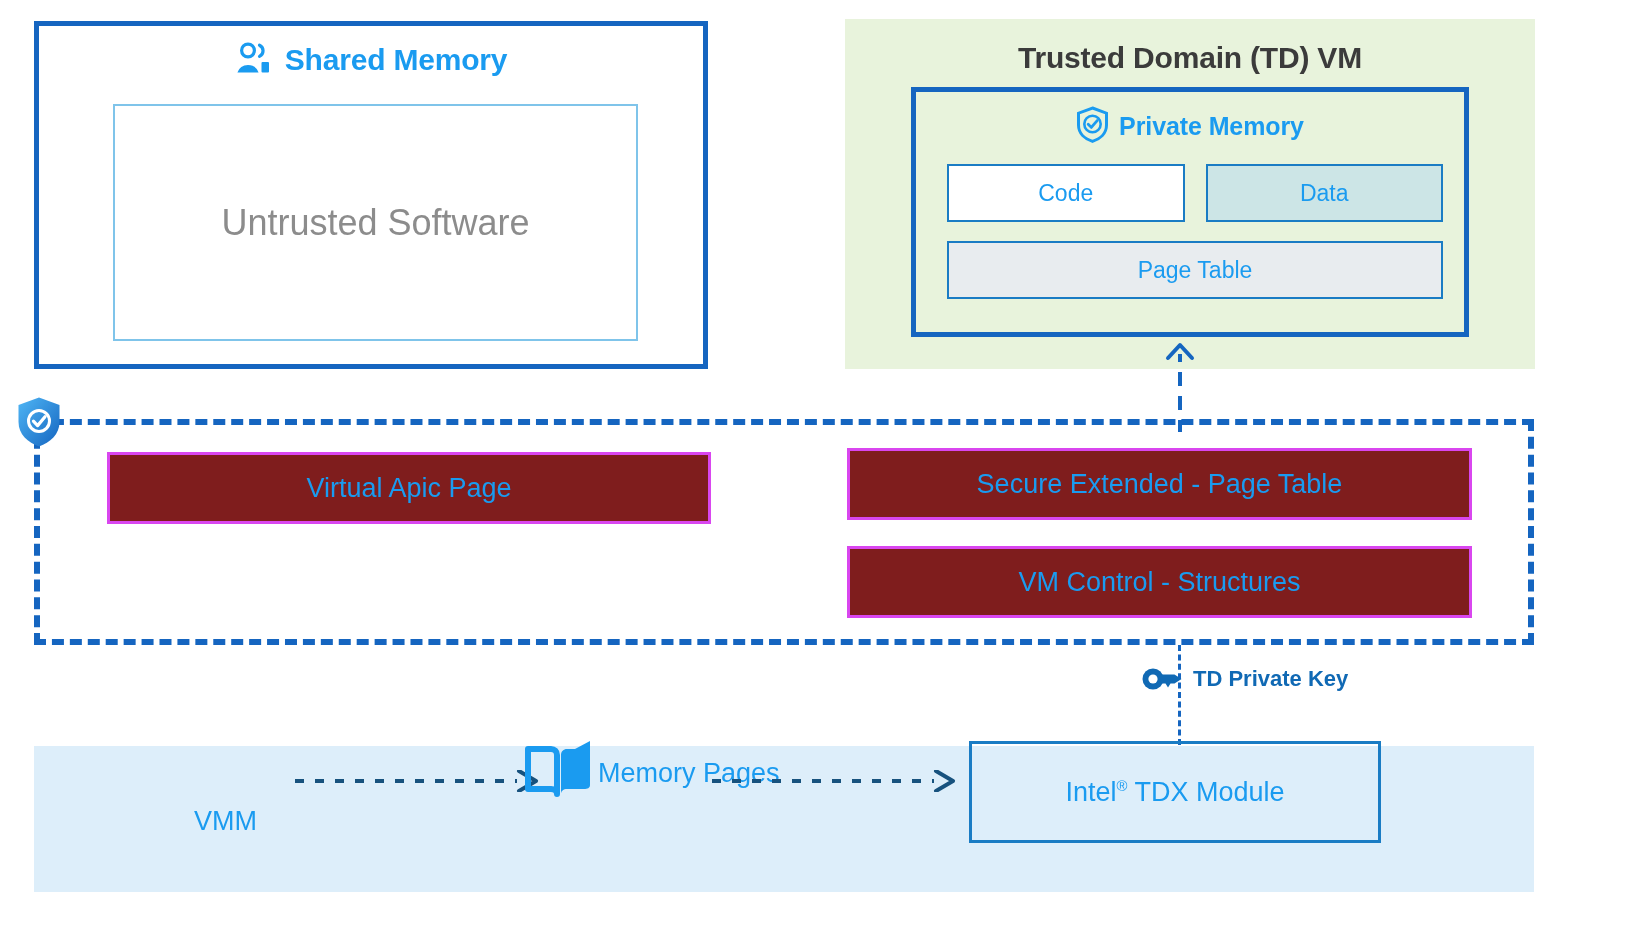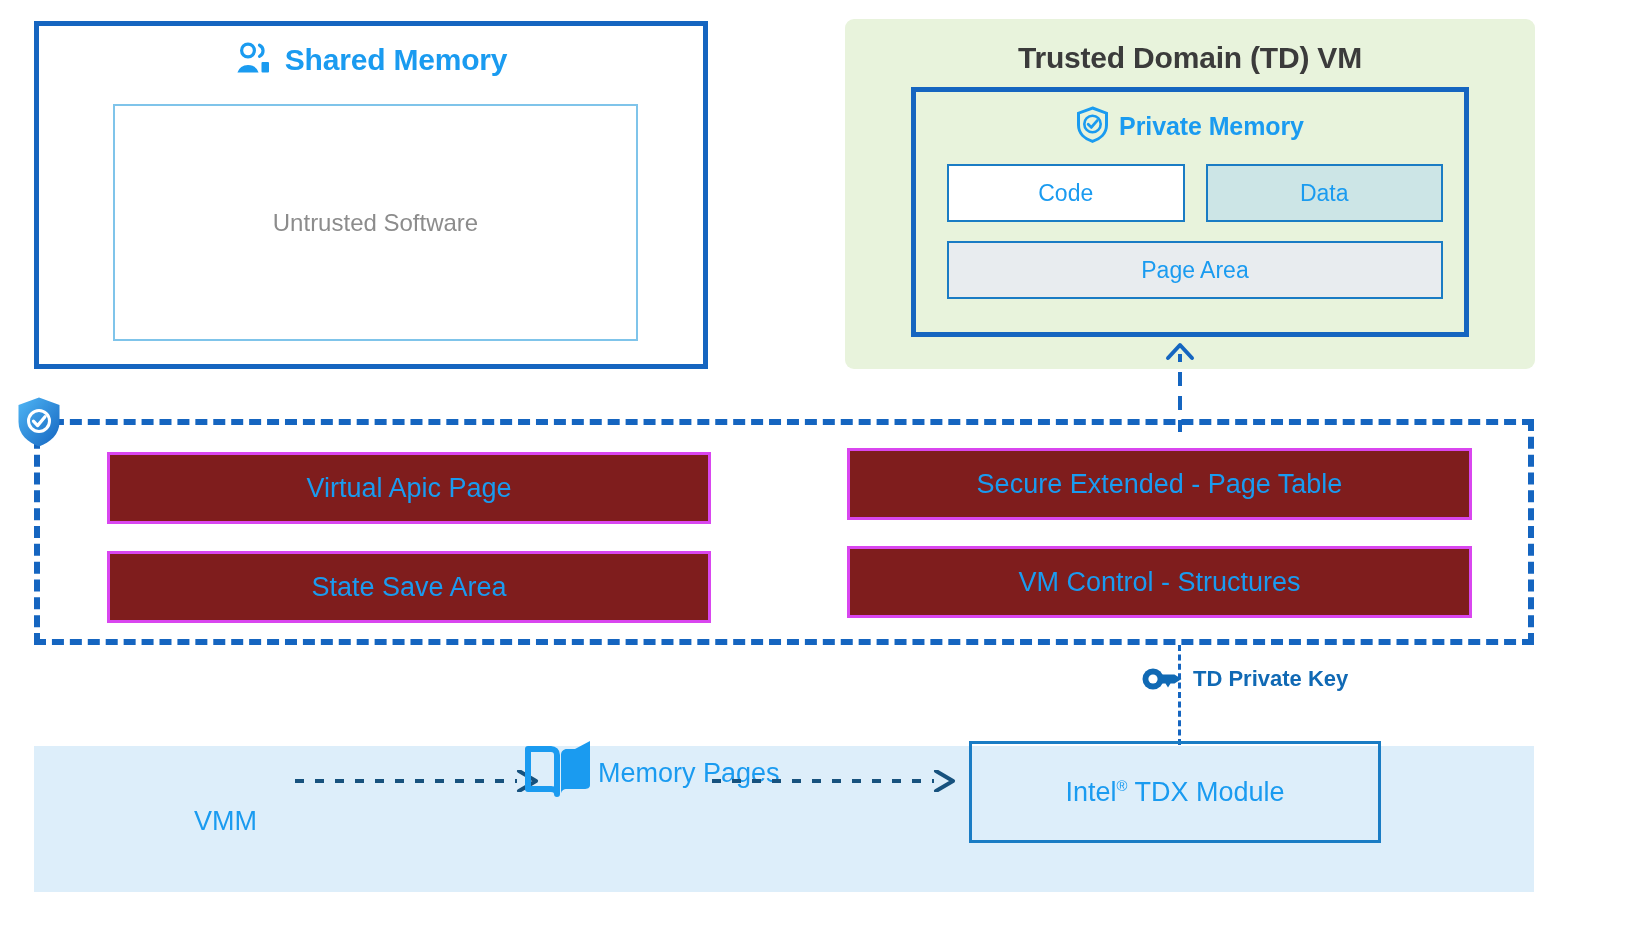--- a/index.html
+++ b/index.html
@@ -54,34 +54,33 @@
     width: 525px;
     height: 237px;
     border: 2px solid #7fc4ea;
     background: #ffffff;
     box-sizing: border-box;
     display: flex;
     align-items: center;
     justify-content: center;
   }
   .untrusted-label {
-    font-size: 24px;
+    font-size: 36px;
     color: #8c8c8c;
     font-weight: normal;
   }
 
   
   .td-vm-panel {
     position: absolute;
     left: 845px;
     top: 19px;
     width: 690px;
     height: 350px;
     background: #e8f3dc;
-    border-radius: 9px;
   }
   .td-vm-title {
     position: absolute;
     left: 0;
     top: 22px;
     width: 100%;
     text-align: center;
     font-size: 30px;
     font-weight: bold;
     color: #3b3b3b;
@@ -305,21 +304,21 @@
             <path d="M12.2 18.2 L15.3 21.4 L21.2 14.6" fill="none" stroke="#1a9bf0" stroke-width="2.8" stroke-linecap="round" stroke-linejoin="round"></path>
           </svg>
         </span>
         <span class="private-memory-title">Private Memory</span>
       </div>
 
       <div class="pm-row pm-row-1">
         <div class="pm-cell code">Code</div>
         <div class="pm-cell data">Data</div>
       </div>
-      <div class="pm-cell pagetable">Page Area</div>
+      <div class="pm-cell pagetable">Page Table</div>
     </div>
   </div>
 
   <div class="arrow-up-td">
     <svg width="40" height="92" viewBox="0 0 40 92">
       <path d="M20 92 L20 80 M20 70 L20 56 M20 46 L20 32 M20 22 L20 14" stroke="#1565c0" stroke-width="4" fill="none"></path>
       <path d="M8 18 L20 5 L32 18" stroke="#1565c0" stroke-width="4" fill="none" stroke-linecap="round" stroke-linejoin="round"></path>
     </svg>
   </div>
 
@@ -333,21 +332,20 @@
           <stop offset="100%" stop-color="#1565c0"></stop>
         </linearGradient>
       </defs>
       <path d="M23 1.5 L43.5 9 V26 C43.5 38.5 34 46.5 23 50.5 C12 46.5 2.5 38.5 2.5 26 V9 Z" fill="url(#shieldGrad)"></path>
       <circle cx="23" cy="25" r="10.5" fill="none" stroke="#ffffff" stroke-width="3"></circle>
       <path d="M17.4 25.2 L21.6 29.6 L29 20.8" fill="none" stroke="#ffffff" stroke-width="3.2" stroke-linecap="round" stroke-linejoin="round"></path>
     </svg>
   </div>
 
   <div class="tcb-box tcb-virtual-apic">Virtual Apic Page</div>
-  <div class="tcb-box tcb-state-save">State Save Area</div>
   <div class="tcb-box tcb-sept">Secure Extended - Page Table</div>
   <div class="tcb-box tcb-vmcs">VM Control - Structures</div>
 
   <div class="key-line"></div>
   <div class="td-key-group">
     <span>
       <svg width="42" height="26" viewBox="0 0 42 26">
         <circle cx="12" cy="13" r="10.5" fill="#1069b4"></circle>
         <circle cx="12" cy="13" r="4.6" fill="#ffffff"></circle>
         <path d="M20 8.4 H33.5 L40.5 13 L33.5 17.6 H29.5 L27 21.4 L24.5 17.6 H20 Z" fill="#1069b4"></path>

